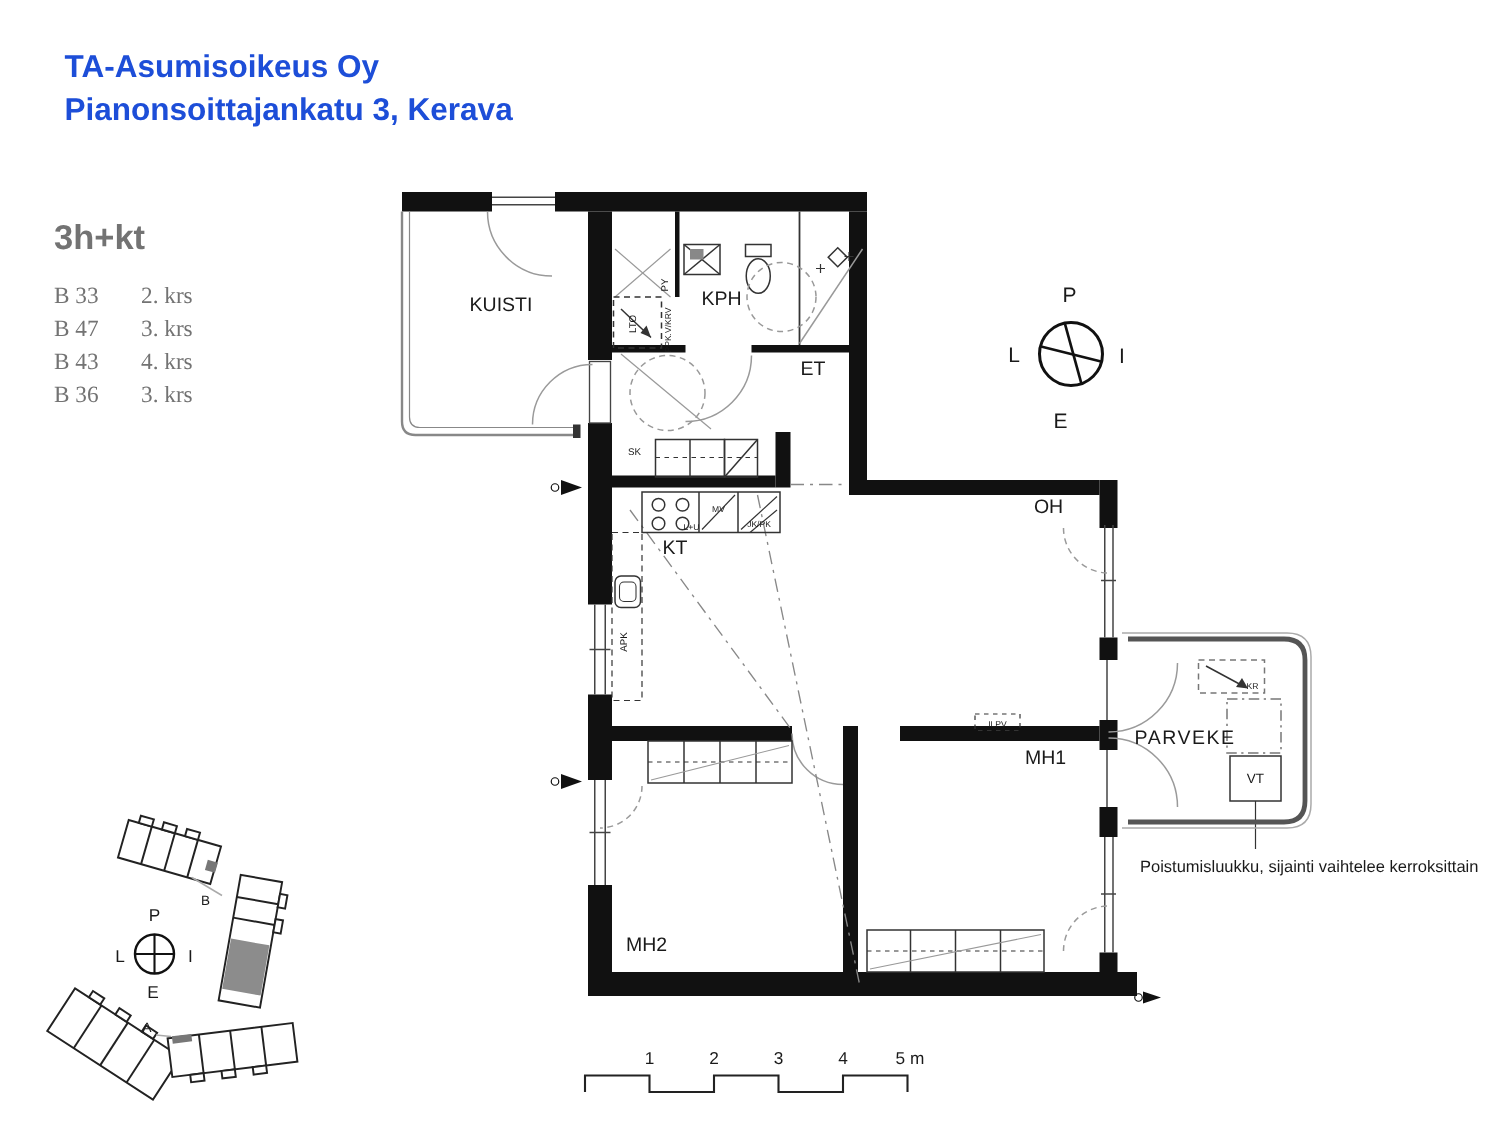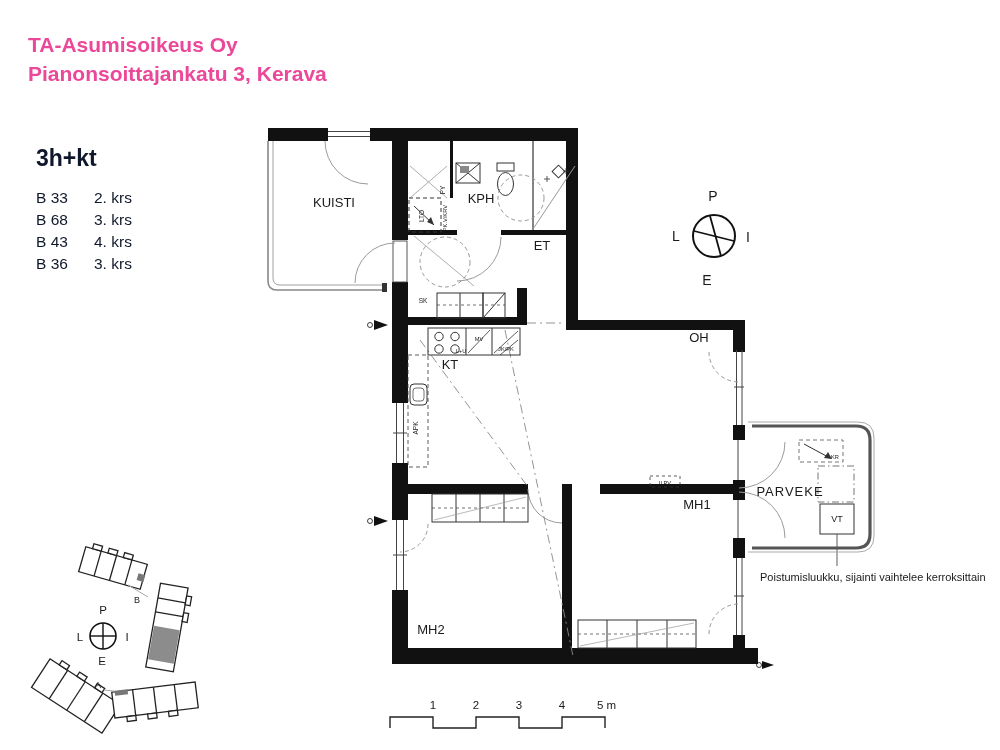--- a/index.html
+++ b/index.html
@@ -1,24 +1,24 @@
 <!DOCTYPE html>
 <html><head>
 <meta charset="utf-8">
 <style>
   html,body{margin:0;padding:0;background:#fff;}
   .page{position:relative;width:1000px;height:750px;background:#ffffff;
         font-family:"Liberation Sans",sans-serif;overflow:hidden;}
-  .header{position:absolute;left:28px;top:30px;color:#ec4899;
+  .header{position:absolute;left:43px;top:30px;color:#1d4ed8;
           font-weight:bold;font-size:21px;line-height:29px;}
-  .info{position:absolute;left:36px;top:144px;color:#0f172a;}
+  .info{position:absolute;left:36px;top:144px;color:#737373;}
   .info .big{font-size:23px;font-weight:bold;line-height:29px;}
   .info sup{font-size:60%;}
   .units{margin-top:14px;font-size:15.5px;line-height:22px;}
-  .units .row{display:flex;}
+  .units .row{display:flex;font-family:Liberation Serif, serif;}
   .units .uid{width:58px;}
   svg{position:absolute;left:0;top:0;}
   svg text{font-family:"Liberation Sans",sans-serif;fill:#1a1a1a;}
   .rlabel{font-size:13px;}
   .t7{font-size:6.5px;}
   .t6{font-size:5.7px;}
   .t9{font-size:9px;}
   .t11{font-size:11px;}
   .cletter{font-size:14px;}
   .scletter{font-size:11.5px;}
@@ -335,21 +335,21 @@
   </div>
 
   <div class="info">
     <div class="big">3h+kt</div>
     <div class="units">
       <div class="row">
           <span class="uid">B 33</span>
           <span>2. krs</span>
         </div>
       <div class="row">
-          <span class="uid">B 68</span>
+          <span class="uid">B 47</span>
           <span>3. krs</span>
         </div>
       <div class="row">
           <span class="uid">B 43</span>
           <span>4. krs</span>
         </div>
       <div class="row">
           <span class="uid">B 36</span>
           <span>3. krs</span>
         </div>

